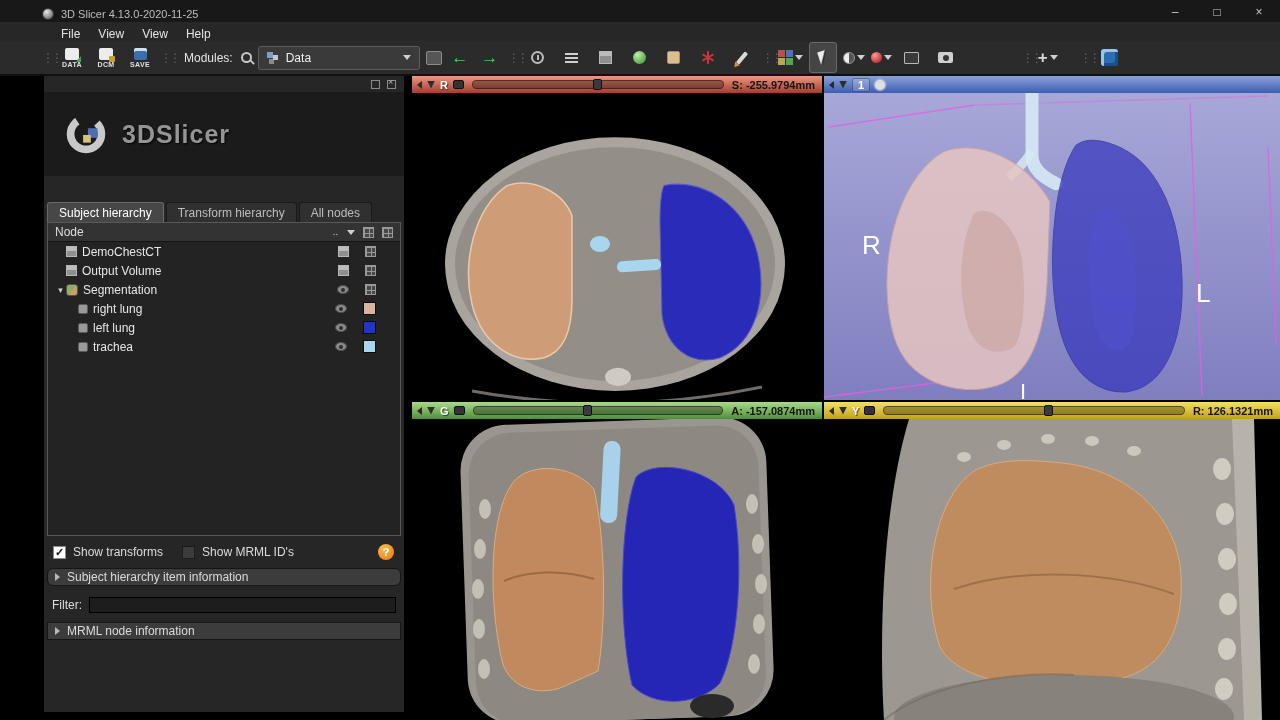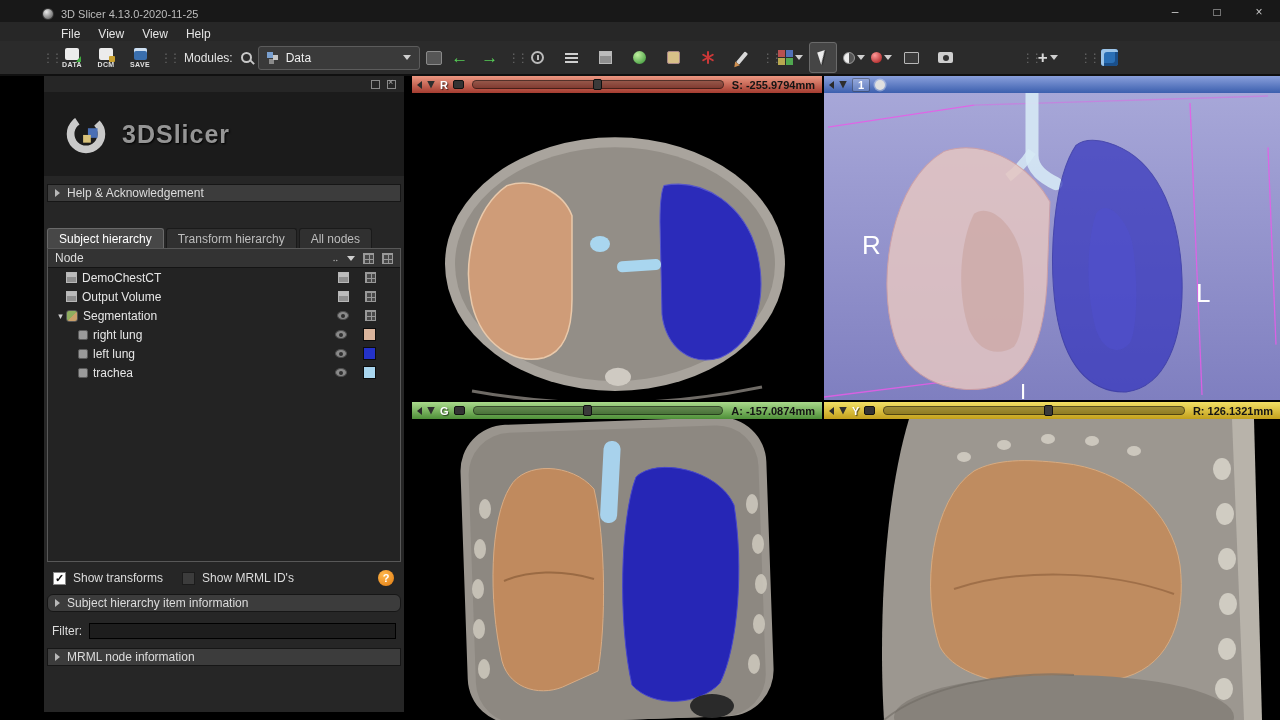--- a/index.html
+++ b/index.html
@@ -259,24 +259,20 @@
 
     <div class="logo-block">
       <svg width="52" height="52" viewBox="0 0 54 54">
         <circle cx="27" cy="27" r="16" fill="none" stroke="#c9c9c9" stroke-width="8" stroke-dasharray="78 23" transform="rotate(-45 27 27)"></circle>
         <rect x="29" y="21" width="10" height="10" fill="#4a6fb5"></rect>
         <rect x="24" y="28" width="8" height="8" fill="#d8c27a"></rect>
       </svg>
       <span class="logo-text">3DSlicer</span>
     </div>
 
-    <div class="secbar helpbar">
-      <span class="caret-r"></span>
-      <span>Help &amp; Acknowledgement</span>
-    </div>
 
     <div class="tabs">
       <span class="tab active">Subject hierarchy</span>
       <span class="tab">Transform hierarchy</span>
       <span class="tab">All nodes</span>
     </div>
 
     <div class="tree">
       <div class="tree-head">
         <span>Node</span>

